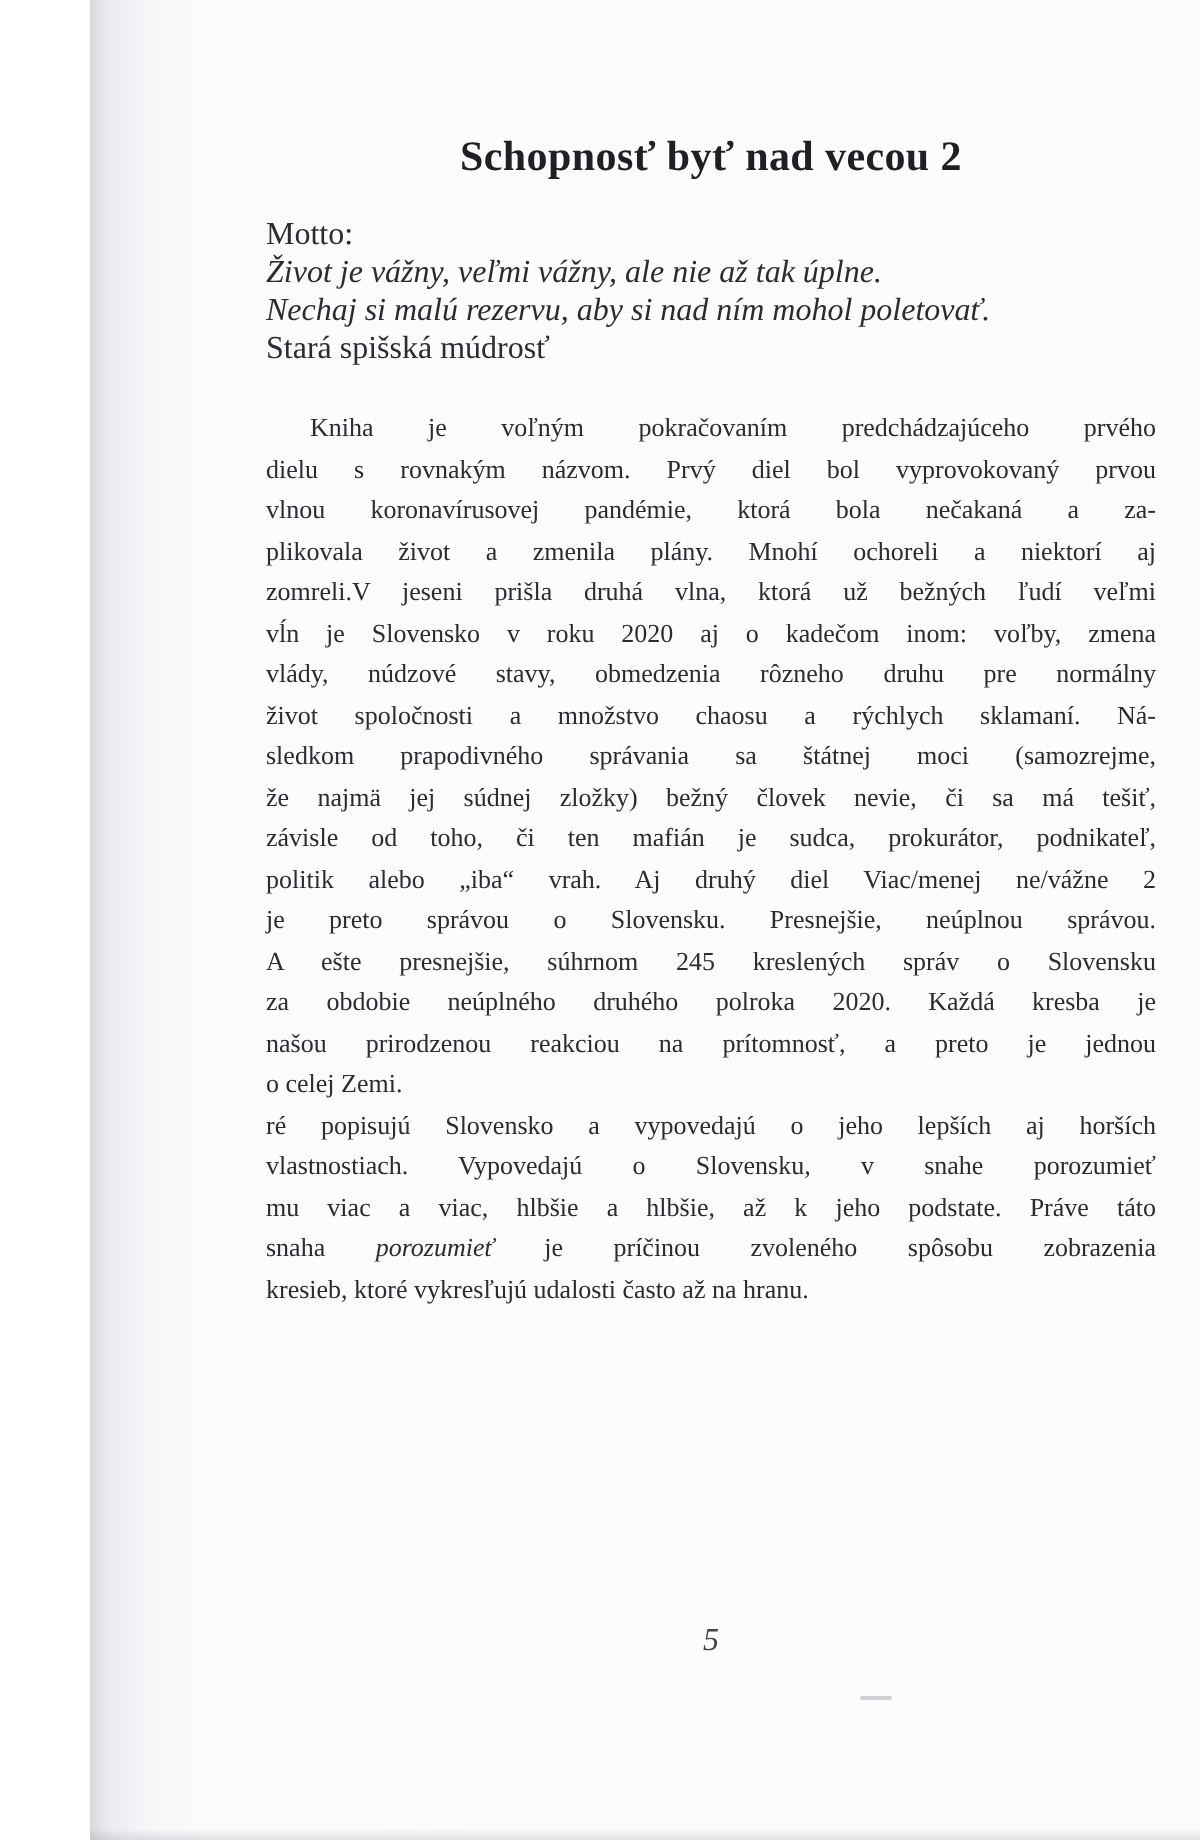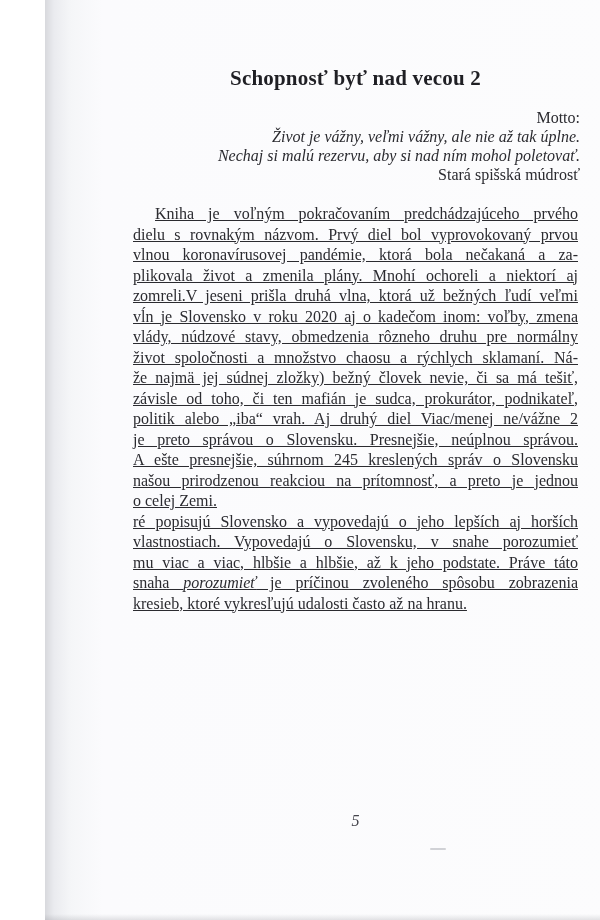--- a/index.html
+++ b/index.html
@@ -29,30 +29,28 @@
     text-align: center;
     font-size: 21px;
     line-height: 28px;
     font-weight: bold;
     color: #1f1f24;
     letter-spacing: 0.2px;
   }
   .motto {
     margin-top: 16px;
     margin-right: -2px;
-    text-align: right;
     font-size: 16px;
     line-height: 19px;
   }
   .motto-quote { font-style: italic; }
   .body-text {
     margin-top: 20px;
-    font-size: 16px;
+    font-size: 13px;
     line-height: 20.5px;
-    text-decoration: underline;
   }
   .line {
     text-align: justify;
     text-align-last: justify;
   }
   .line.last { text-align-last: left; }
   .line.indent { padding-left: 22px; }
   .italic { font-style: italic; }
   .page-number {
     position: absolute;
@@ -85,25 +83,27 @@
     <div class="body-text">
         <div class="paragraph">
           <div class="line indent"><span>Kniha je voľným pokračovaním predchádzajúceho prvého</span></div>
           <div class="line"><span>dielu s rovnakým názvom. Prvý diel bol vyprovokovaný prvou</span></div>
           <div class="line"><span>vlnou koronavírusovej pandémie, ktorá bola nečakaná a za-</span></div>
           <div class="line"><span>plikovala život a zmenila plány. Mnohí ochoreli a niektorí aj</span></div>
           <div class="line"><span>zomreli.V jeseni prišla druhá vlna, ktorá už bežných ľudí veľmi</span></div>
           <div class="line"><span>vĺn je Slovensko v roku 2020 aj o kadečom inom: voľby, zmena</span></div>
           <div class="line"><span>vlády, núdzové stavy, obmedzenia rôzneho druhu pre normálny</span></div>
           <div class="line"><span>život spoločnosti a množstvo chaosu a rýchlych sklamaní. Ná-</span></div>
+          <div class="line"><span>sledkom prapodivného správania sa štátnej moci (samozrejme,</span></div>
           <div class="line"><span>že najmä jej súdnej zložky) bežný človek nevie, či sa má tešiť,</span></div>
           <div class="line"><span>závisle od toho, či ten mafián je sudca, prokurátor, podnikateľ,</span></div>
           <div class="line"><span>politik alebo „iba“ vrah. Aj druhý diel Viac/menej ne/vážne 2</span></div>
           <div class="line"><span>je preto správou o Slovensku. Presnejšie, neúplnou správou.</span></div>
           <div class="line"><span>A ešte presnejšie, súhrnom 245 kreslených správ o Slovensku</span></div>
+          <div class="line"><span>za obdobie neúplného druhého polroka 2020. Každá kresba je</span></div>
           <div class="line"><span>našou prirodzenou reakciou na prítomnosť, a preto je jednou</span></div>
           <div class="line last"><span>o celej Zemi.</span></div>
         </div>
         <div class="paragraph">
           <div class="line"><span>ré popisujú Slovensko a vypovedajú o jeho lepších aj horších</span></div>
           <div class="line"><span>vlastnostiach. Vypovedajú o Slovensku, v snahe porozumieť</span></div>
           <div class="line"><span>mu viac a viac, hlbšie a hlbšie, až k jeho podstate. Práve táto</span></div>
           <div class="line"><span>snaha </span><span class="italic">porozumieť</span><span> je príčinou zvoleného spôsobu zobrazenia</span></div>
           <div class="line last"><span>kresieb, ktoré vykresľujú udalosti často až na hranu.</span></div>
         </div>

